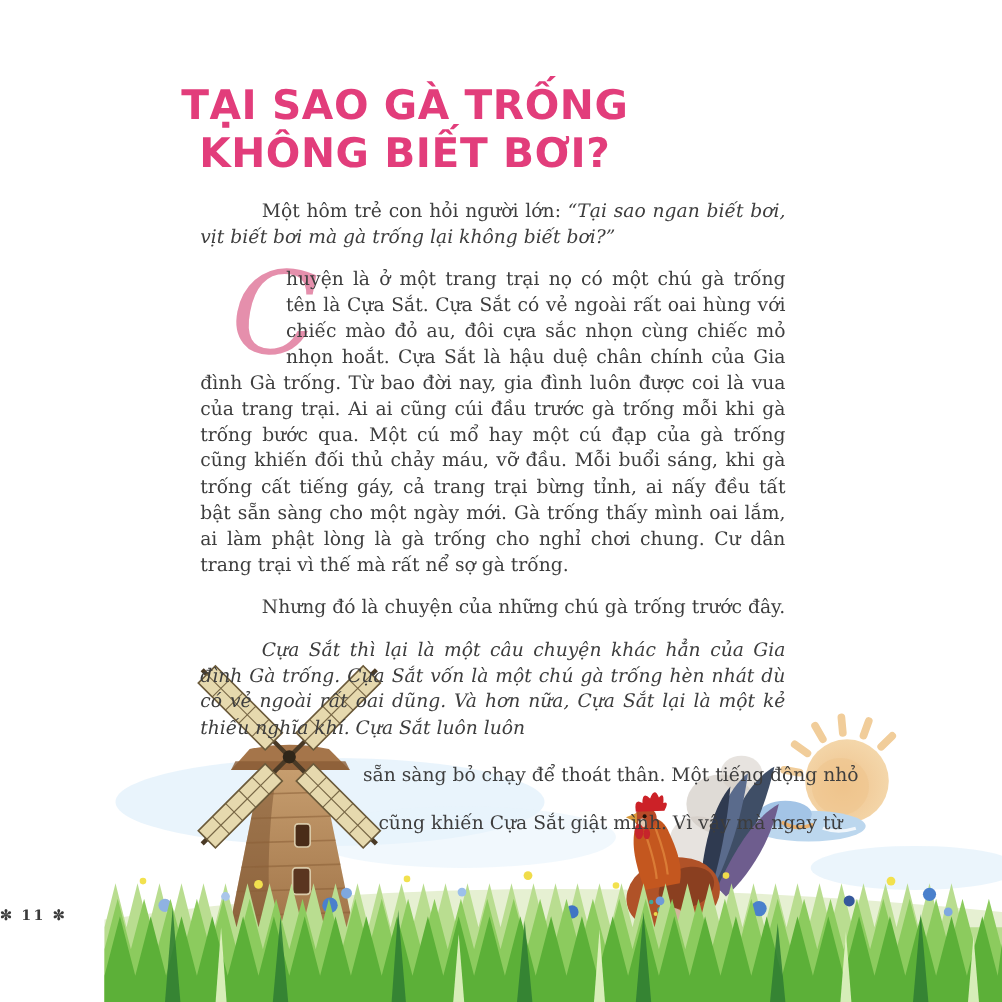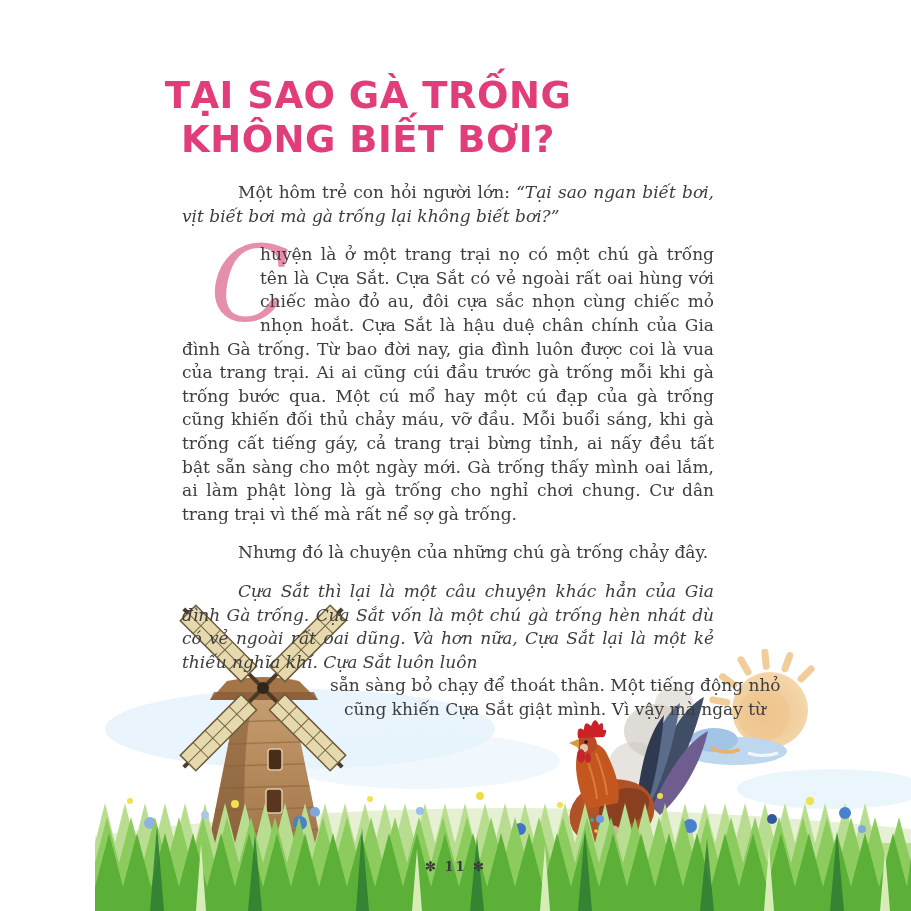--- a/index.html
+++ b/index.html
@@ -15,49 +15,49 @@
 
   
   .content{position:absolute;top:181px;left:182px;width:548px;z-index:3;
            font-size:17px;line-height:23.6px;color:#3d3d3d;text-align:justify;}
   .content p{margin:0 16px 15px 0;}
   .indent{text-indent:56px;}
   .quote{font-style:italic;}
   .dropcap{float:left;width:78px;height:72px;box-sizing:border-box;padding-left:28px;
            font-style:italic;font-size:104px;line-height:0.82;color:#e58fac;
            font-family:"DejaVu Serif",serif;}
-  .wrapline{white-space:nowrap;text-align:left;}
+  .wrapline{white-space:nowrap;text-align:left;margin-top:20px;}
   .wl1{margin-left:148px;}
   .wl2{margin-left:162px;}
   .wl3{margin-left:174px;}
   .wl4{margin-left:232px;}
 
   
   .scene{position:absolute;left:0;bottom:0;width:911px;height:320px;z-index:1;}
 
   
-  .pagenum{position:absolute;top:859px;left:0;width:911px;text-align:center;
+  .pagenum{position:absolute;top:824px;left:0;width:911px;
            font-size:13px;letter-spacing:2px;color:#3a3a3a;z-index:4;font-weight:bold;}
 </style>
 </head>
 <body>
 
 <div class="page">
 
   <div class="title">
     <div>TẠI SAO GÀ TRỐNG</div>
     <div>KHÔNG BIẾT BƠI?</div>
   </div>
 
   <div class="content">
     <p class="indent"><span>Một hôm trẻ con hỏi người lớn: </span><span class="quote">“Tại sao ngan biết bơi, vịt biết bơi mà gà trống lại không biết bơi?”</span></p>
 
     <p><span class="dropcap">C</span><span>huyện là ở một trang trại nọ có một chú gà trống tên là Cựa Sắt. Cựa Sắt có vẻ ngoài rất oai hùng với chiếc mào đỏ au, đôi cựa sắc nhọn cùng chiếc mỏ nhọn hoắt. Cựa Sắt là hậu duệ chân chính của Gia đình Gà trống. Từ bao đời nay, gia đình luôn được coi là vua của trang trại. Ai ai cũng cúi đầu trước gà trống mỗi khi gà trống bước qua. Một cú mổ hay một cú đạp của gà trống cũng khiến đối thủ chảy máu, vỡ đầu. Mỗi buổi sáng, khi gà trống cất tiếng gáy, cả trang trại bừng tỉnh, ai nấy đều tất bật sẵn sàng cho một ngày mới. Gà trống thấy mình oai lắm, ai làm phật lòng là gà trống cho nghỉ chơi chung. Cư dân trang trại vì thế mà rất nể sợ gà trống.</span></p>
 
-    <p class="indent">Nhưng đó là chuyện của những chú gà trống chảy đây.</p>
+    <p class="indent">Nhưng đó là chuyện của những chú gà trống trước đây.</p>
 
     <p class="indent" style="margin-bottom:0;font-style:italic;">Cựa Sắt thì lại là một câu chuyện khác hẳn của Gia đình Gà trống. Cựa Sắt vốn là một chú gà trống hèn nhát dù có vẻ ngoài rất oai dũng. Và hơn nữa, Cựa Sắt lại là một kẻ thiếu nghĩa khí. Cựa Sắt luôn luôn</p>
     <div class="wrapline wl1">sẵn sàng bỏ chạy để thoát thân. Một tiếng động nhỏ</div>
     <div class="wrapline wl2">cũng khiến Cựa Sắt giật mình. Vì vậy mà ngay từ</div>
   </div>
 
   <svg class="scene" viewBox="0 0 911 320">
     <defs>
       <linearGradient id="millBody" x1="0" y1="0" x2="0" y2="1">
         <stop offset="0" stop-color="#c69d6e"></stop>

